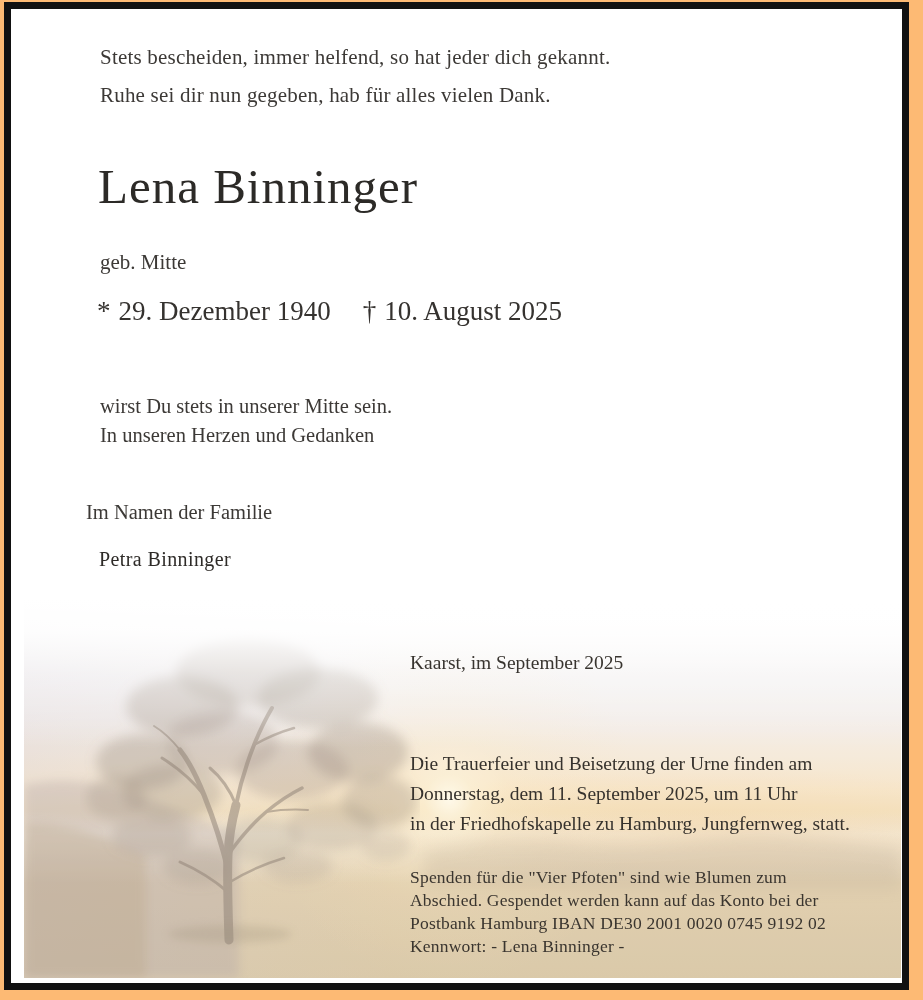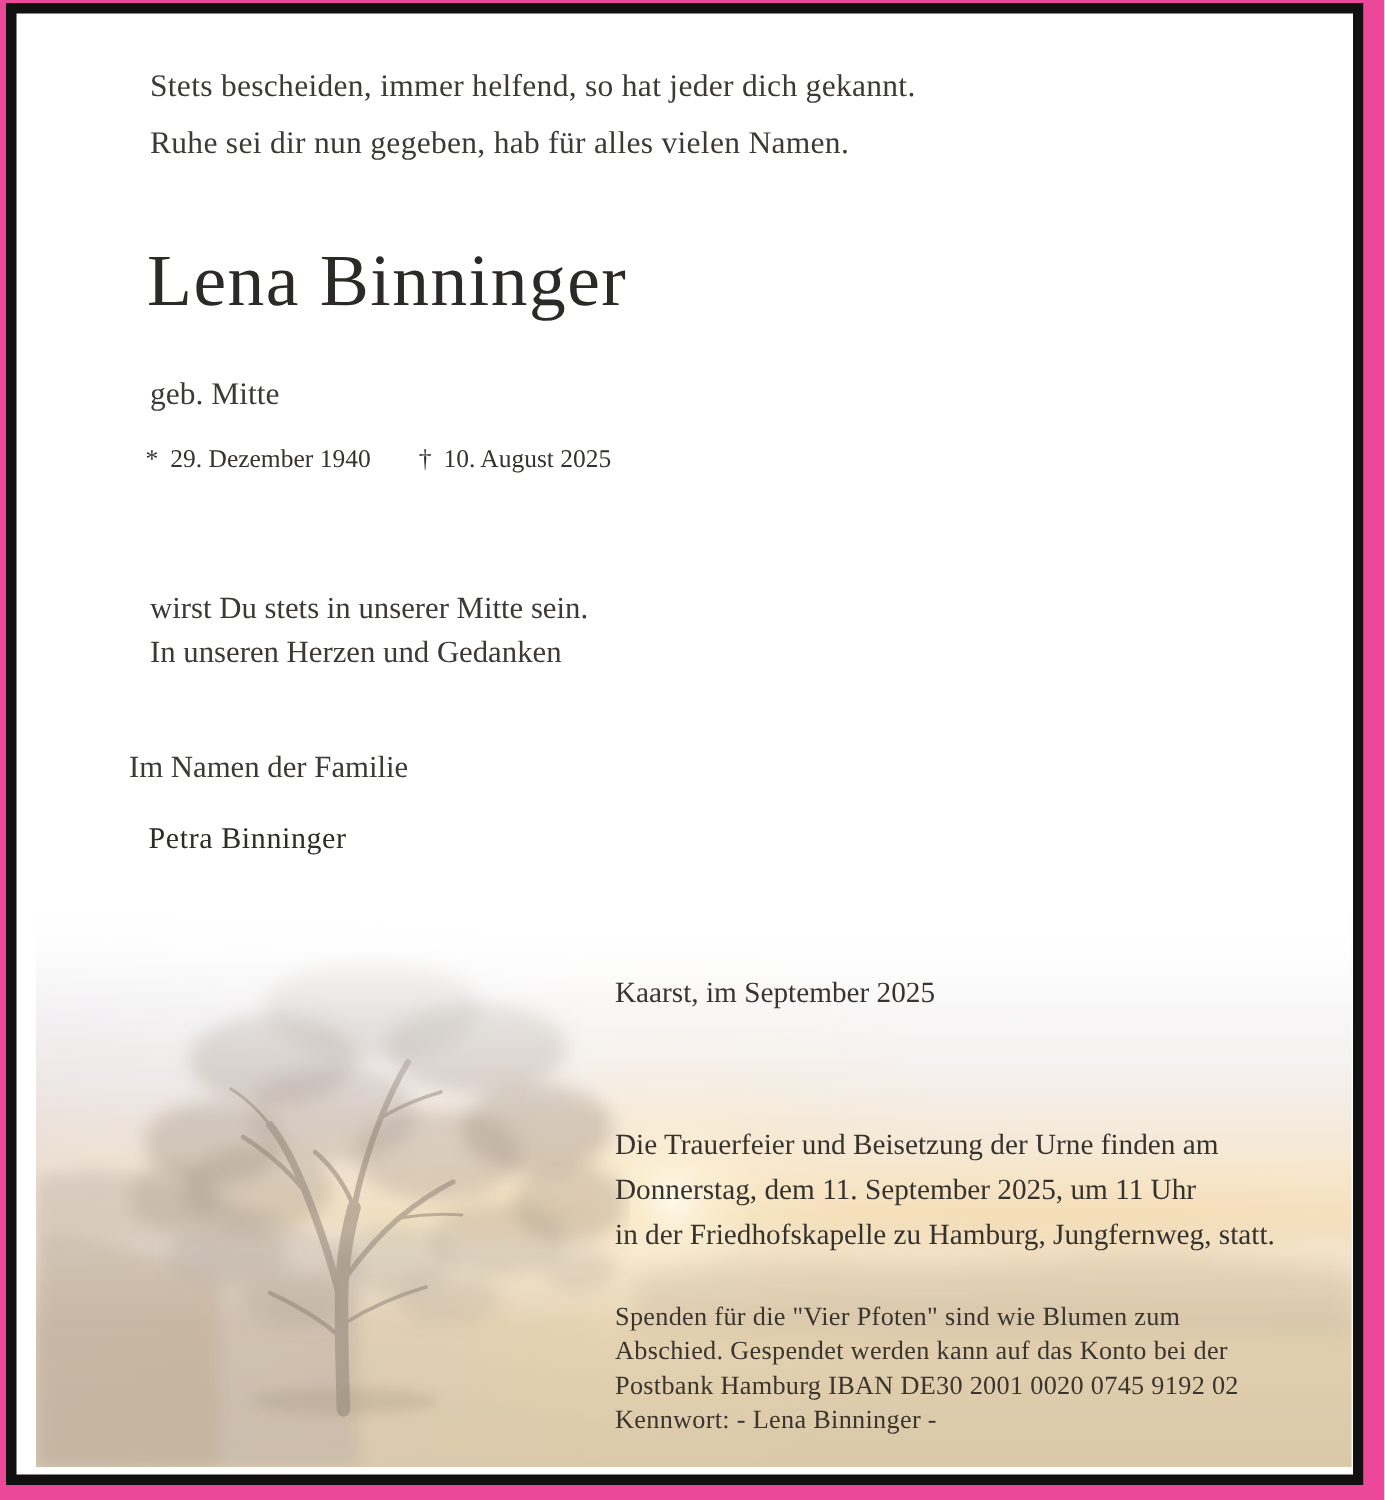--- a/index.html
+++ b/index.html
@@ -1,36 +1,36 @@
 <!DOCTYPE html>
 <html><head>
 <meta charset="utf-8">
 <style>
   html,body{margin:0;padding:0;background:#ffffff;}
   .page{
     position:relative;
     width:923px;height:1000px;
-    background:#ec4899;
+    background:#fdba74;
     font-family:"Liberation Serif","DejaVu Serif",serif;
     color:#3c3936;
     overflow:hidden;
   }
   .frame{
     position:absolute;left:4px;top:2px;
     width:905px;height:988px;
     border:7px solid #111111;
     box-sizing:border-box;
     background:#ffffff;
   }
   
   .abs{position:absolute;}
   .epitaph{left:100px;top:38px;font-size:21px;line-height:38px;letter-spacing:.2px;}
   .name{left:98px;top:158px;font-size:49px;font-weight:normal;letter-spacing:1px;color:#2c2a27;margin:0;}
   .maiden{left:100px;top:250px;font-size:21px;}
-  .dates{left:97px;top:296px;font-size:17px;display:flex;color:#35322f;}
+  .dates{left:97px;top:296px;font-size:27px;display:flex;color:#35322f;}
   .dates .sym{display:inline-block;margin-right:8px;}
   .death-part{margin-left:32px;}
   .verse{left:100px;top:392px;font-size:20.5px;line-height:29px;}
   .family-intro{left:86px;top:501px;font-size:20.5px;}
   .mourner{left:99px;top:548px;font-size:20px;color:#2e2b28;letter-spacing:.4px;}
   .place-block{left:410px;top:647px;font-size:19.5px;line-height:31px;color:#38342f;}
   .funeral-block{left:410px;top:749px;font-size:19.5px;line-height:30px;color:#36322d;}
   .donation-block{left:410px;top:866px;font-size:17.5px;line-height:23px;color:#3a352f;letter-spacing:.2px;}
   
   .photo{
@@ -58,21 +58,21 @@
   .tree{position:absolute;left:56px;top:12px;}
 </style>
 </head>
 <body>
 
 <div class="page">
   <div class="frame"></div>
 
   <div class="abs epitaph">
     <div>Stets bescheiden, immer helfend, so hat jeder dich gekannt.</div>
-    <div>Ruhe sei dir nun gegeben, hab für alles vielen Namen.</div>
+    <div>Ruhe sei dir nun gegeben, hab für alles vielen Dank.</div>
   </div>
 
   <h1 class="abs name">Lena Binninger</h1>
 
   <div class="abs maiden">geb. Mitte</div>
 
   <div class="abs dates">
     <span class="birth-part">
       <span class="sym">*</span><span>29. Dezember 1940</span>
     </span>

